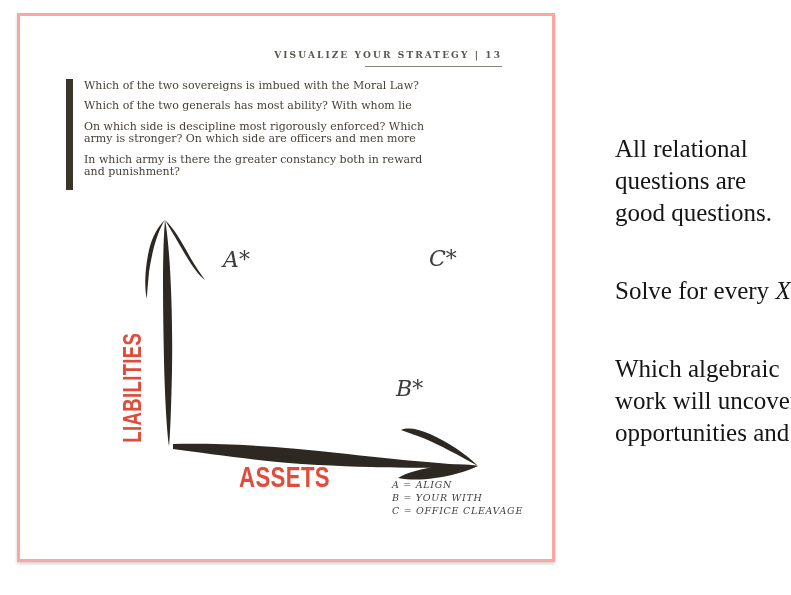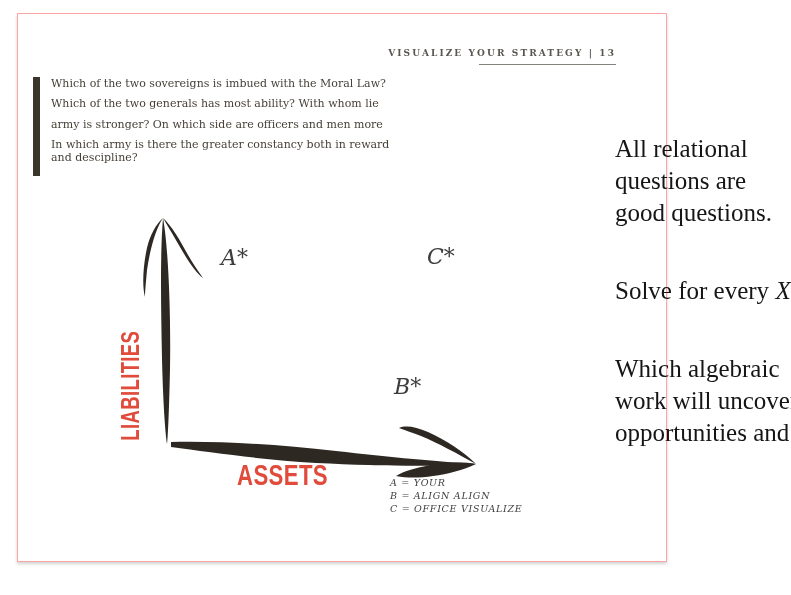--- a/index.html
+++ b/index.html
@@ -8,38 +8,38 @@
     width: 791px; height: 595px;
     background: #ffffff;
     font-family: "Liberation Serif", serif;
     overflow: hidden;
   }
   .slide { position: relative; width: 791px; height: 595px; background: #ffffff; }
 
   
   .book-page {
     position: absolute; left: 17px; top: 13px;
-    width: 650px; height: 549px;
+    width: 538px; height: 549px;
     background: #ffffff;
-    border: 1px solid #fca5a5;
+    border: 3px solid #fca5a5;
     box-shadow: 0 2px 3px rgba(0,0,0,0.18);
     padding-left: 14px;
   }
 
   .page-header { position: absolute; top: 34px; right: 50px; text-align: right; }
   .page-header-title {
     font-family: "DejaVu Serif", serif;
     font-size: 9px; font-weight: 700;
     letter-spacing: 2.1px; color: #59564f;
     white-space: nowrap;
   }
   .page-header-rule { height: 1px; background: #85827c; margin-top: 6px; width: 137px; margin-left: auto; }
 
   
-  .quote-block { position: absolute; left: 15px; top: 63px; display: flex; }
+  .quote-block { position: absolute; left: 46px; top: 63px; display: flex; }
   .quote-bar { width: 7px; background: #3a342b; margin-right: 11px; align-self: stretch; }
   .quote-text { font-family: "DejaVu Serif", serif; font-size: 11px; color: #453f36; padding-top: 1px; }
   .quote-text p { margin: 0 0 8px 0; line-height: 12.4px; }
   .quote-text p:last-child { margin-bottom: 12px; }
   .ln { display: block; white-space: nowrap; }
 
   
   .chart-svg { position: absolute; left: 0; top: 0; width: 538px; height: 549px; pointer-events: none; }
   .axis-fill { fill: #2d2822; }
 
@@ -102,25 +102,26 @@
     <div class="quote-block">
       <div class="quote-bar"></div>
       <div class="quote-text">
         <p>
           <span class="ln">Which of the two sovereigns is imbued with the Moral Law?</span>
         </p>
         <p>
           <span class="ln">Which of the two generals has most ability? With whom lie</span>
         </p>
         <p>
+          <span class="ln">On which side is descipline most rigorously enforced? Which</span>
           <span class="ln">army is stronger? On which side are officers and men more</span>
         </p>
         <p>
           <span class="ln">In which army is there the greater constancy both in reward</span>
-          <span class="ln">and descipline?</span>
+          <span class="ln">and punishment?</span>
         </p>
       </div>
     </div>
 
     <svg class="chart-svg" viewBox="0 0 538 549">
       <path class="axis-fill" d="M145,204 C150,230 153,295 152,355 C151,398 150,420 149,430 C147,416 145,385 144,345 C143,292 142,240 145,204 Z"></path>
       <path class="axis-fill" d="M145,204 C138,214 132,235 129,256 C128,268 127,277 127,283 C124,272 125,252 129,234 C132,221 138,210 145,204 Z"></path>
       <path class="axis-fill" d="M145,204 C153,211 162,226 170,241 C175,250 181,258 185,264 C178,259 170,247 162,233 C154,219 148,209 145,204 Z"></path>
       <path class="axis-fill" d="M153,428 C200,427 258,430 318,437 C370,443 425,448 458,450 C420,453 360,452 298,449 C244,446 192,438 153,433 Z"></path>
       <path class="axis-fill" d="M458,450 C440,440 420,429 403,422 C395,419 387,416 381,414 C388,411 398,413 410,418 C428,426 446,438 458,450 Z"></path>
@@ -132,23 +133,23 @@
     </div>
     <div class="xlabel-wrap">
       <span class="axis-label-text">ASSETS</span>
     </div>
 
     <div class="pt pt-a">A*</div>
     <div class="pt pt-c">C*</div>
     <div class="pt pt-b">B*</div>
 
     <div class="chart-legend">
-      <div>A = YOUR</div>
-      <div>B = ALIGN ALIGN</div>
-      <div>C = OFFICE VISUALIZE</div>
+      <div>A = ALIGN</div>
+      <div>B = YOUR WITH</div>
+      <div>C = OFFICE CLEAVAGE</div>
     </div>
 
   </div>
 
   <div class="caption">
     <p>
       <span class="ln">All relational</span>
       <span class="ln">questions are</span>
       <span class="ln">good questions.</span>
     </p>

